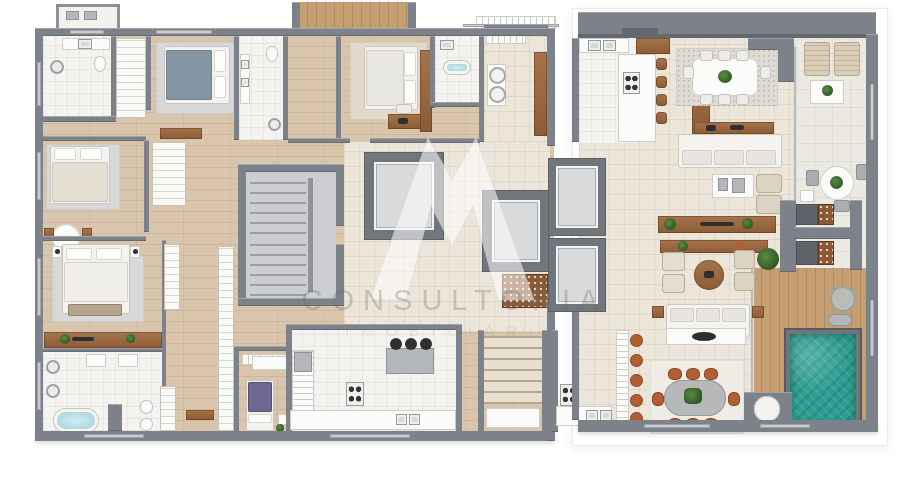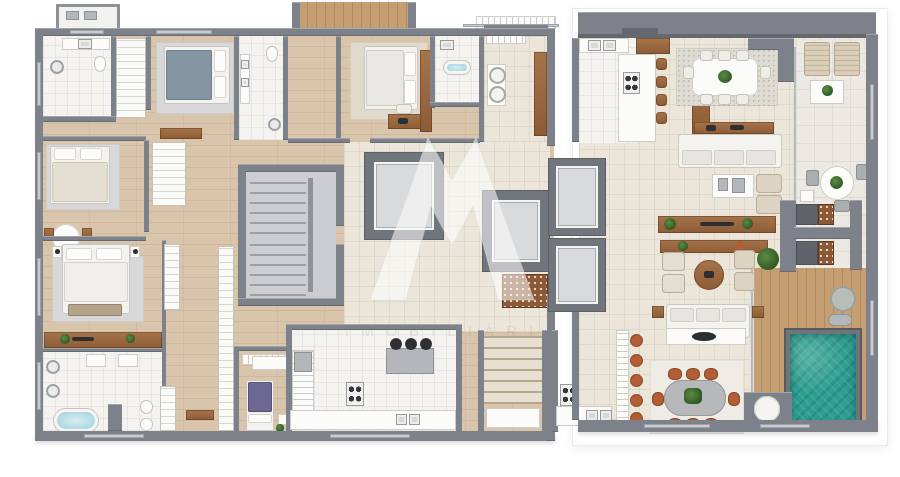--- a/index.html
+++ b/index.html
@@ -368,14 +368,15 @@
   <div class="w" style="left:572px;top:294px;width:7px;height:126px"></div>
 
   <div class="elev" style="left:548px;top:158px;width:58px;height:78px"></div>
   <div class="car" style="left:556px;top:166px;width:42px;height:62px"></div>
   <div class="elev" style="left:548px;top:238px;width:58px;height:74px"></div>
   <div class="car" style="left:556px;top:246px;width:42px;height:58px"></div>
 
   <svg style="left:352px;top:128px" width="200" height="180" viewBox="0 0 200 180">
     <polygon points="18,172 76,10 100,52 124,10 182,172 146,172 121,78 100,118 79,78 54,172" fill="#ffffff" fill-opacity="0.55" stroke="#dcdcdc" stroke-opacity="0.5" stroke-width="1"></polygon>
   </svg>
+  <div class="wm-text">CONSULTORIA</div>
   <div class="wm-sub">IMOBILIÁRIA</div>
 </div>
 
 </body></html>

